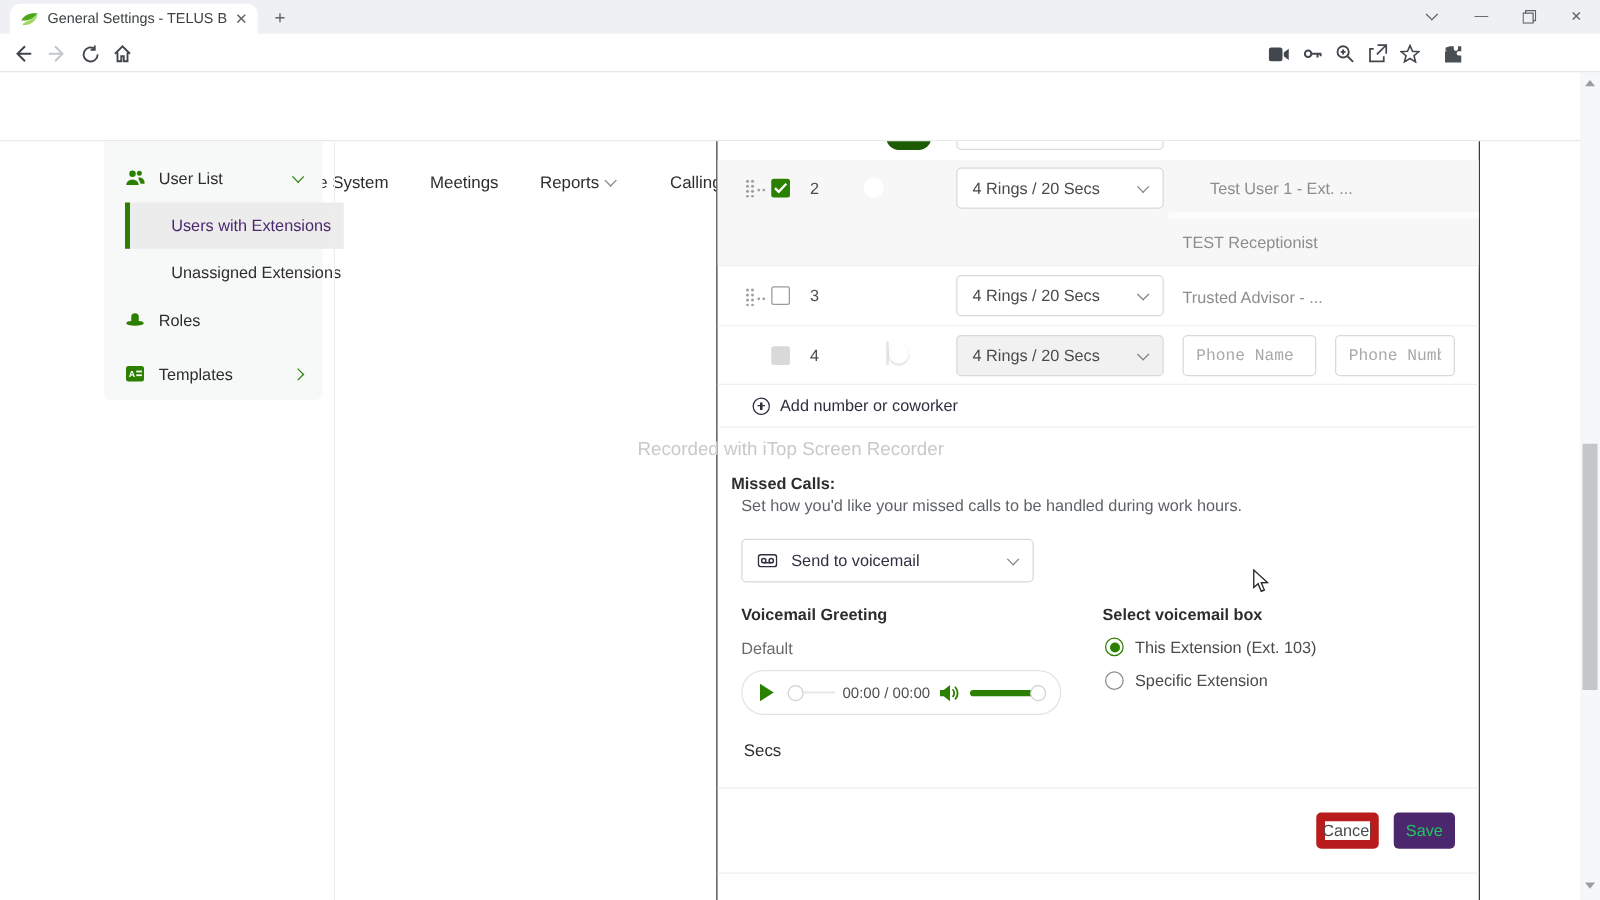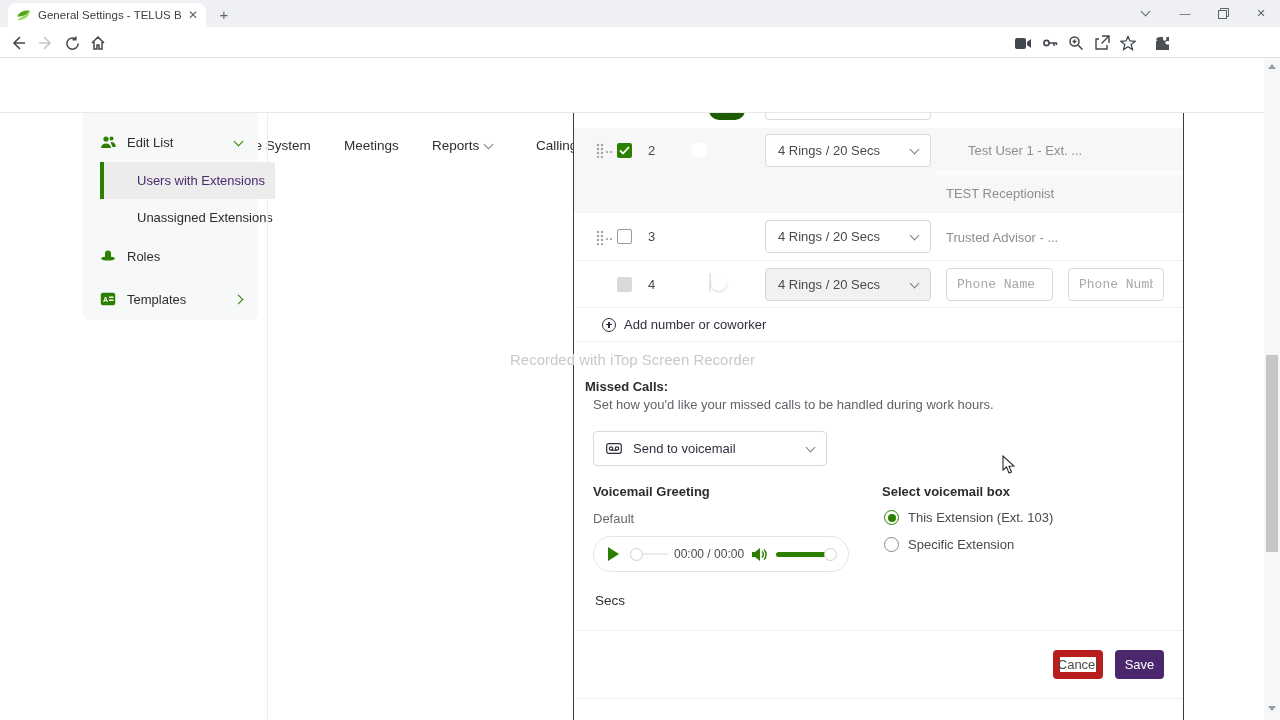--- a/index.html
+++ b/index.html
@@ -108,21 +108,21 @@
   .scrub-track { width:25px; height:2px; background:#ebebeb; }
   .time { font-size:12px; color:#4c4c4c; margin:0 7px 0 6px; white-space:nowrap; }
   .vol-track { width:52px; height:5px; background:#2b8000; border-radius:3px; margin-left:8px; }
   .vol-knob { width:13px; height:13px; border-radius:50%; background:#fff;
     border:1px solid #d0d0d0; margin-left:-4px; }
 
   .btn { height:29px; border-radius:4px; font-size:13px; display:flex;
     align-items:center; justify-content:center; }
   #btn-cancel { left:479px; top:537px; width:50px; background:#fff;
     border:7px solid #b91c1c; color:#4a4a4a; }
-  #btn-save { left:541px; top:537px; width:49px; background:#4b286d; color:#ffffff; }
+  #btn-save { left:541px; top:537px; width:49px; background:#4b286d; color:#22c55e; }
 
   #watermark { left:510px; top:351px; font-size:15px; color:#c9c9c9; white-space:nowrap; z-index:5; }
 
   
   #scrollbar { left:1264px; top:58px; width:16px; height:662px; background:#f6f7f8; }
   #scroll-thumb { left:2px; top:297px; width:12px; height:197px; background:#c4c6c8; }
   .scroll-arrow { left:4px; width:0; height:0; border-left:4px solid transparent;
     border-right:4px solid transparent; }
   #arrow-up { top:6px; border-bottom:5px solid #9b9ea1; }
   #arrow-down { top:648px; border-top:5px solid #9b9ea1; }
@@ -258,21 +258,21 @@
   <div id="sidebar" class="abs">
     <div class="side-row abs" style="top:12px;height:34px;padding-left:17px">
       <span style="display:flex;margin-right:11px">
         <svg width="16" height="14" viewBox="0 0 16 14">
             <circle cx="6" cy="4" r="2.6" fill="#2b8000"></circle>
             <path d="M1 13 a5 4.5 0 0 1 10 0 Z" fill="#2b8000"></path>
             <circle cx="11.5" cy="3.5" r="2" fill="#2b8000"></circle>
             <path d="M10.5 7.2 a4 4 0 0 1 5 4.8 h-3" fill="#2b8000"></path>
           </svg>
       </span>
-      <span>Edit List</span>
+      <span>User List</span>
       <span class="caret-dg" style="margin-left:auto;margin-right:16px"></span>
     </div>
     <div id="side-sel" class="side-row side-sub abs">
       <span style="margin-left:-4px">Users with Extensions</span>
     </div>
     <div class="side-row side-sub abs" style="top:86px;height:37px">
       <span>Unassigned Extensions</span>
     </div>
     <div class="side-row abs" style="top:127px;height:32px;padding-left:17px">
       <span style="display:flex;margin-right:11px">

